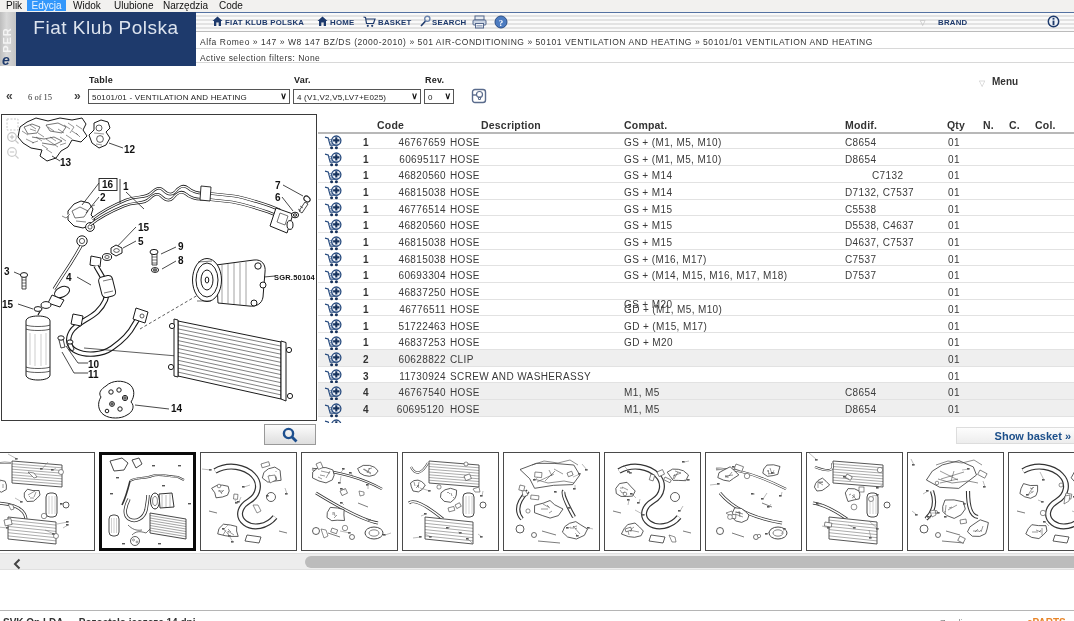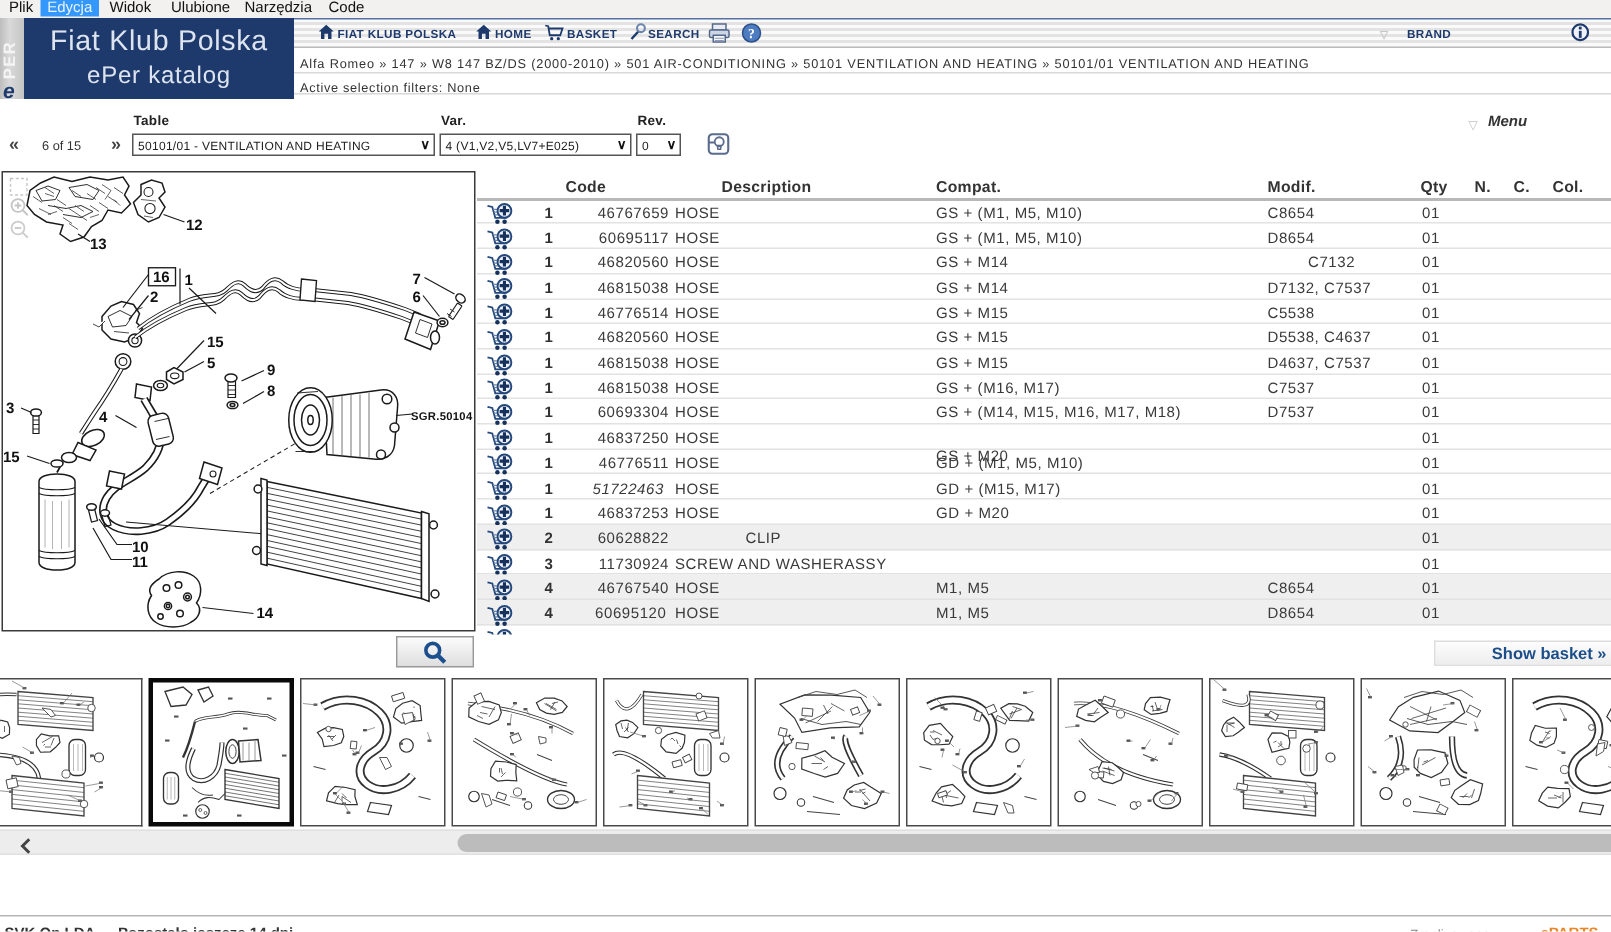--- a/index.html
+++ b/index.html
@@ -18,21 +18,20 @@
   <span class="abs" style="left:219px;top:0px;">Code</span>
 </div>
 
 <div class="abs" style="left:0;top:12px;width:16px;height:54px;background:linear-gradient(90deg,#bdbdbd,#d9d9d9 40%,#c4c4c4);overflow:hidden;">
   <div class="abs" style="left:-18px;top:20px;width:54px;height:16px;transform:rotate(-90deg);color:#f4f4f4;font-size:11px;font-weight:bold;letter-spacing:1px;text-align:center;">PER</div>
   <div class="abs" style="left:2px;top:40px;color:#1e3a6c;font-size:14px;font-style:italic;font-weight:bold;">e</div>
 </div>
 
 <div class="abs" style="left:16px;top:12px;width:180px;height:54px;background:#1e3a6c;color:#dde4ef;text-align:center;">
   <div style="font-size:19px;margin-top:5px;letter-spacing:0.5px;">Fiat Klub Polska</div>
-  <div style="font-size:16px;margin-top:3px;letter-spacing:0.5px;">ePer katalog</div>
 </div>
 
 <div class="abs" style="left:196px;top:12px;width:878px;height:20px;border-top:1px solid #5572a1;border-bottom:1px solid #bbb;background:repeating-linear-gradient(180deg,#fafafa 0px,#fafafa 2px,#e3e3e3 2px,#e3e3e3 4px);">
 </div>
 <div class="abs" style="left:196px;top:12px;width:878px;height:20px;color:#1e3a6c;font-size:7.8px;font-weight:bold;letter-spacing:0.25px;">
   <svg class="abs" style="left:16px;top:4px;" width="11" height="11" viewBox="0 0 11 11">
       <path d="M5.5 0.5 L10.5 5 L9 5 L9 10 L6.7 10 L6.7 6.5 L4.3 6.5 L4.3 10 L2 10 L2 5 L0.5 5 Z" fill="#1e3a6c"></path>
     </svg>
   <span class="abs" style="left:29px;top:6px;">FIAT KLUB POLSKA</span>
   <svg class="abs" style="left:121px;top:4px;" width="11" height="11" viewBox="0 0 11 11">
@@ -76,42 +75,42 @@
 
 <div class="abs" style="left:196px;top:49px;width:878px;height:14px;border-bottom:1px solid #d8d8d8;">
   <span class="abs" style="left:4px;top:4px;font-size:8.5px;color:#333;letter-spacing:0.45px;">Active selection filters: None</span>
 </div>
 
 <div class="abs" style="left:0;top:66px;width:1074px;height:48px;padding-left:36px;">
   <span class="abs" style="left:89px;top:9px;font-size:9px;font-weight:bold;color:#222;letter-spacing:0.2px;">Table</span>
   <span class="abs" style="left:294px;top:9px;font-size:9px;font-weight:bold;color:#222;letter-spacing:0.2px;">Var.</span>
   <span class="abs" style="left:425px;top:9px;font-size:9px;font-weight:bold;color:#222;letter-spacing:0.2px;">Rev.</span>
   <span class="abs" style="left:6px;top:23px;font-size:12px;font-weight:bold;color:#444;">«</span>
-  <span class="abs" style="left:28px;top:26px;font-size:8.5px;color:#333;">6 of 15</span>
+  <span class="abs" style="left:28px;top:26px;font-size:8.5px;color:#333;font-family:Liberation Serif, serif;">6 of 15</span>
   <span class="abs" style="left:74px;top:23px;font-size:12px;font-weight:bold;color:#444;">»</span>
   <div class="abs" style="left:88px;top:23px;width:202px;height:15px;border:1px solid #555;background:#fff;font-size:8px;color:#222;letter-spacing:0.2px;">
     <span class="abs" style="left:3px;top:3px;">50101/01 - VENTILATION AND HEATING</span>
     <span class="abs" style="right:2px;top:1px;font-size:9px;color:#111;font-weight:bold;">∨</span>
   </div>
   <div class="abs" style="left:293px;top:23px;width:128px;height:15px;border:1px solid #555;background:#fff;font-size:8px;color:#222;letter-spacing:0.2px;">
     <span class="abs" style="left:3px;top:3px;">4 (V1,V2,V5,LV7+E025)</span>
     <span class="abs" style="right:2px;top:1px;font-size:9px;color:#111;font-weight:bold;">∨</span>
   </div>
   <div class="abs" style="left:424px;top:23px;width:30px;height:15px;border:1px solid #555;background:#fff;font-size:8px;color:#222;">
     <span class="abs" style="left:3px;top:3px;">0</span>
     <span class="abs" style="right:2px;top:1px;font-size:9px;color:#111;font-weight:bold;">∨</span>
   </div>
   <svg class="abs" style="left:471px;top:22px;" width="16" height="16" viewBox="0 0 16 16">
       <rect x="1.5" y="1.5" width="13" height="13" rx="2.5" fill="none" stroke="#5a6b8c" stroke-width="1.4"></rect>
       <path d="M1.5 7 L5 7" stroke="#5a6b8c" stroke-width="1.4" fill="none"></path>
       <circle cx="8.5" cy="6.5" r="3" fill="none" stroke="#5a6b8c" stroke-width="1.2"></circle>
       <path d="M7.3 9 L9.7 9 L9.4 11.5 L7.6 11.5 Z" fill="none" stroke="#5a6b8c" stroke-width="1"></path>
     </svg>
   <span class="abs" style="left:979px;top:13px;color:#c0c0c0;font-size:8px;">▽</span>
-  <span class="abs" style="left:992px;top:10px;font-size:10px;font-weight:bold;color:#333;font-style:italic;">Menu</span>
+  <span class="abs" style="left:992px;top:10px;font-size:10px;font-weight:bold;color:#333;">Menu</span>
 </div>
 
 <div class="abs" style="left:1px;top:114px;width:316px;height:307px;border:1px solid #3a3a3a;background:#fff;">
 <svg width="314" height="305" viewBox="0 0 314 305">
 <rect x="5" y="4" width="11" height="11" fill="none" stroke="#c8c8c8" stroke-width="1" stroke-dasharray="2,1.5"></rect>
 <g stroke="#c4c4c4" fill="none" stroke-width="1.2">
         <circle cx="10" cy="22" r="4.3"></circle>
         <line x1="7.8" y1="22" x2="12.2" y2="22"></line>
         <line x1="10" y1="19.8" x2="10" y2="24.2"></line>
         <line x1="13.3" y1="25.3" x2="16.5" y2="28.5"></line>
@@ -479,21 +478,21 @@
 <div class="abs" style="left:0;top:202.5px;width:756px;height:16.7px;border-bottom:1px solid #e2e2e2;font-size:10px;color:#3a3a3a;letter-spacing:0.38px;">
 <svg class="abs" style="left:6px;top:2.5px;" width="19" height="15" viewBox="0 0 19 15">
         <path d="M1,2.2 L4.2,3 L6.2,10.2 L13.8,10.2" fill="none" stroke="#24487c" stroke-width="1.2"></path>
         <path d="M4.6,4.6 L13.2,4.6 M5.2,6.4 L12.8,6.4 M5.8,8.2 L12.4,8.2" stroke="#6d87ab" stroke-width="0.9"></path>
         <circle cx="7.6" cy="12.8" r="1.5" fill="#16325c"></circle>
         <circle cx="12.4" cy="12.8" r="1.5" fill="#16325c"></circle>
         <circle cx="12.3" cy="5.6" r="4.6" fill="#eef2f8" stroke="#24487c" stroke-width="1.3"></circle>
         <path d="M12.3,2.2 L12.3,8.6 M9.1,5.4 L15.5,5.4" stroke="#16325c" stroke-width="2.1"></path>
       </svg>
 <span class="abs" style="left:42px;top:4px;width:12px;text-align:center;font-weight:bold;color:#333;">1</span>
-<span class="abs" style="left:77px;top:4px;width:51px;text-align:left;font-style:italic;">51722463</span>
+<span class="abs" style="left:77px;top:4px;width:51px;text-align:right;">51722463</span>
 <span class="abs" style="left:132px;top:4px;">HOSE</span>
 <span class="abs" style="left:306px;top:4px;">GD + (M15, M17)</span>
 <span class="abs" style="left:630px;top:4px;">01</span>
 </div>
 <div class="abs" style="left:0;top:219.2px;width:756px;height:16.7px;border-bottom:1px solid #e2e2e2;font-size:10px;color:#3a3a3a;letter-spacing:0.38px;">
 <svg class="abs" style="left:6px;top:2.5px;" width="19" height="15" viewBox="0 0 19 15">
         <path d="M1,2.2 L4.2,3 L6.2,10.2 L13.8,10.2" fill="none" stroke="#24487c" stroke-width="1.2"></path>
         <path d="M4.6,4.6 L13.2,4.6 M5.2,6.4 L12.8,6.4 M5.8,8.2 L12.4,8.2" stroke="#6d87ab" stroke-width="0.9"></path>
         <circle cx="7.6" cy="12.8" r="1.5" fill="#16325c"></circle>
         <circle cx="12.4" cy="12.8" r="1.5" fill="#16325c"></circle>
@@ -510,21 +509,21 @@
 <svg class="abs" style="left:6px;top:2.5px;" width="19" height="15" viewBox="0 0 19 15">
         <path d="M1,2.2 L4.2,3 L6.2,10.2 L13.8,10.2" fill="none" stroke="#24487c" stroke-width="1.2"></path>
         <path d="M4.6,4.6 L13.2,4.6 M5.2,6.4 L12.8,6.4 M5.8,8.2 L12.4,8.2" stroke="#6d87ab" stroke-width="0.9"></path>
         <circle cx="7.6" cy="12.8" r="1.5" fill="#16325c"></circle>
         <circle cx="12.4" cy="12.8" r="1.5" fill="#16325c"></circle>
         <circle cx="12.3" cy="5.6" r="4.6" fill="#eef2f8" stroke="#24487c" stroke-width="1.3"></circle>
         <path d="M12.3,2.2 L12.3,8.6 M9.1,5.4 L15.5,5.4" stroke="#16325c" stroke-width="2.1"></path>
       </svg>
 <span class="abs" style="left:42px;top:4px;width:12px;text-align:center;font-weight:bold;color:#333;">2</span>
 <span class="abs" style="left:77px;top:4px;width:51px;text-align:right;">60628822</span>
-<span class="abs" style="left:132px;top:4px;margin-left:47px;">CLIP</span>
+<span class="abs" style="left:132px;top:4px;">CLIP</span>
 <span class="abs" style="left:630px;top:4px;">01</span>
 </div>
 <div class="abs" style="left:0;top:252.6px;width:756px;height:16.7px;border-bottom:1px solid #e2e2e2;font-size:10px;color:#3a3a3a;letter-spacing:0.38px;">
 <svg class="abs" style="left:6px;top:2.5px;" width="19" height="15" viewBox="0 0 19 15">
         <path d="M1,2.2 L4.2,3 L6.2,10.2 L13.8,10.2" fill="none" stroke="#24487c" stroke-width="1.2"></path>
         <path d="M4.6,4.6 L13.2,4.6 M5.2,6.4 L12.8,6.4 M5.8,8.2 L12.4,8.2" stroke="#6d87ab" stroke-width="0.9"></path>
         <circle cx="7.6" cy="12.8" r="1.5" fill="#16325c"></circle>
         <circle cx="12.4" cy="12.8" r="1.5" fill="#16325c"></circle>
         <circle cx="12.3" cy="5.6" r="4.6" fill="#eef2f8" stroke="#24487c" stroke-width="1.3"></circle>
         <path d="M12.3,2.2 L12.3,8.6 M9.1,5.4 L15.5,5.4" stroke="#16325c" stroke-width="2.1"></path>

